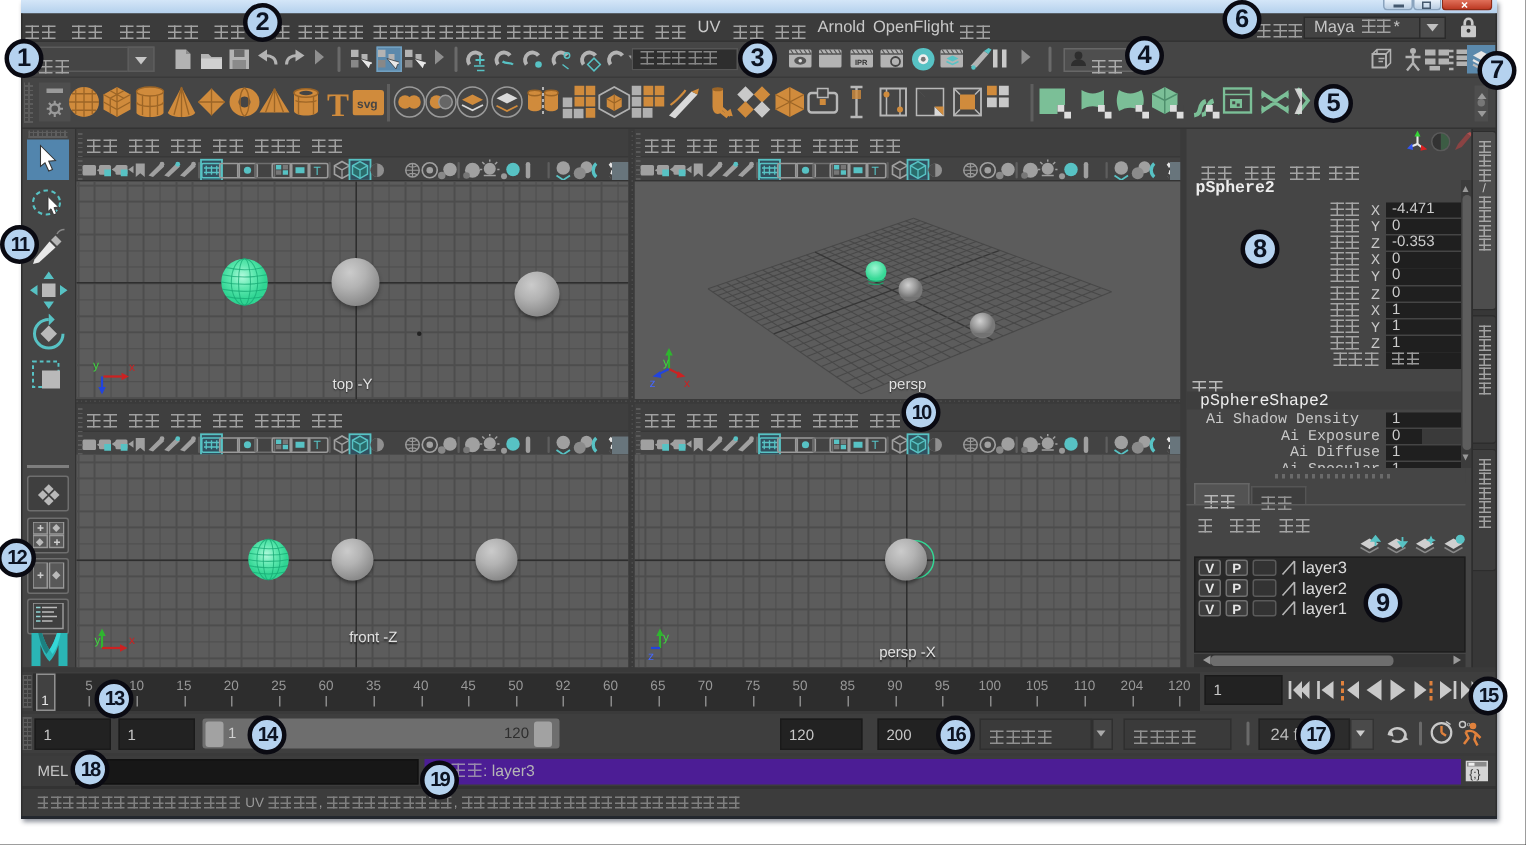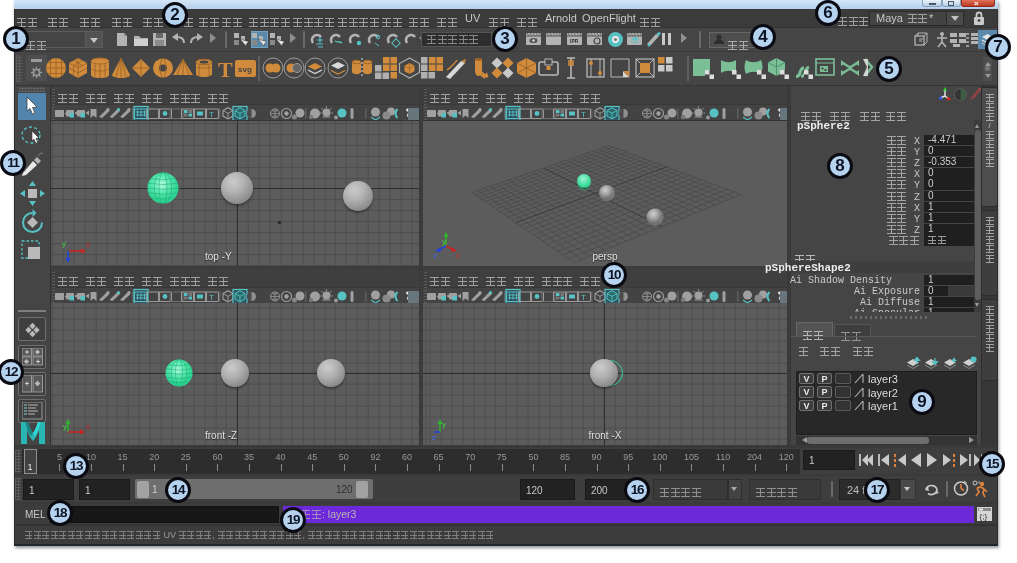--- a/index.html
+++ b/index.html
@@ -897,24 +897,24 @@
     <circle cx="14" cy="14" r="7" fill="url(#pgr)"></circle>
     <path d="M8 19c2 2 10 2 12 0M9 21.5c2 1.5 8 1.5 10 0" stroke="#23a06c" stroke-width=".8" fill="none"></path>
     <circle cx="37" cy="26" r="8" fill="url(#pg)"></circle>
     <path d="M31 31a8 8 0 0 0 12 0" fill="#6c6c6c" opacity=".5"></path>
     <circle cx="85" cy="50" r="8.5" fill="url(#pg)"></circle>
     <path d="M79 55a8 8 0 0 0 12 0" fill="#6c6c6c" opacity=".5"></path>
   </svg>
 <div class="a" style="left:419px;top:85.5px;width:4px;height:359.5px;background:#3a3a3a;background-image:repeating-linear-gradient(0deg,#4a4a4a 0 1px,transparent 1px 3px);background-size:1px 100%;background-position:1.5px 0;background-repeat:no-repeat"></div>
 <div class="a" style="left:51px;top:265.5px;width:736px;height:3px;background:#3a3a3a;background-image:repeating-linear-gradient(90deg,#4a4a4a 0 1px,transparent 1px 3px);background-size:100% 1px;background-position:0 1px;background-repeat:no-repeat"></div>
 <div class="a" style="left:787px;top:85.5px;width:4px;height:359.5px;background:#3a3a3a"></div>
-<div class="vlbl" style="left:205px;top:251px;width:60px;text-align:left">top -Y</div>
+<div class="vlbl" style="left:205px;top:251px;width:60px;text-align:center">top -Y</div>
 <div class="vlbl" style="left:575px;top:251px;width:60px;text-align:center">persp</div>
-<div class="vlbl" style="left:205px;top:430px;width:60px;text-align:left">front -Z</div>
-<div class="vlbl" style="left:575px;top:430px;width:60px;text-align:center">front -X</div>
+<div class="vlbl" style="left:205px;top:420px;width:60px;text-align:right">front -Z</div>
+<div class="vlbl" style="left:575px;top:430px;width:60px;text-align:center">persp -X</div>
 <svg class="a" style="left:62px;top:238px" width="30" height="26" viewBox="0 0 30 26">
     <text x="0" y="8" font-size="8" fill="#3fd43f">y</text>
     <path d="M7 13h12" stroke="#cc2222" stroke-width="1.5"></path>
     <path d="M19 10.5l5 2.5-5 2.5z" fill="#cc2222"></path>
     <text x="24" y="9" font-size="8" fill="#cc2222">x</text>
     <path d="M6 13v8" stroke="#2244dd" stroke-width="1.5"></path>
     <path d="M3.5 20l2.5 5 2.5-5z" fill="#2244dd"></path>
   </svg>
 <svg class="a" style="left:432px;top:232px" width="30" height="28" viewBox="0 0 30 28">
     <path d="M14 14V4" stroke="#2fb52f" stroke-width="1.5"></path>
@@ -980,22 +980,22 @@
 <div class="a" style="left:830px;top:201.7px;width:90px;height:11px;color:#c9c9c9;text-align:right;font-size:10px;line-height:11px"><i class="cj"></i><i class="cj"></i><span style="font-family:'Liberation Mono',monospace;font-size:10px"> X</span></div>
 <div class="a" style="left:924px;top:201.7px;width:52px;height:10.5px;background:#1f1f1f;color:#cccccc;font-size:10px;line-height:10.5px;padding-left:4px">1</div>
 <div class="a" style="left:830px;top:212.9px;width:90px;height:11px;color:#c9c9c9;text-align:right;font-size:10px;line-height:11px"><i class="cj"></i><i class="cj"></i><span style="font-family:'Liberation Mono',monospace;font-size:10px"> Y</span></div>
 <div class="a" style="left:924px;top:212.9px;width:52px;height:10.5px;background:#1f1f1f;color:#cccccc;font-size:10px;line-height:10.5px;padding-left:4px">1</div>
 <div class="a" style="left:830px;top:224.1px;width:90px;height:11px;color:#c9c9c9;text-align:right;font-size:10px;line-height:11px"><i class="cj"></i><i class="cj"></i><span style="font-family:'Liberation Mono',monospace;font-size:10px"> Z</span></div>
 <div class="a" style="left:924px;top:224.1px;width:52px;height:10.5px;background:#1f1f1f;color:#cccccc;font-size:10px;line-height:10.5px;padding-left:4px">1</div>
 <div class="a" style="left:830px;top:235.3px;width:90px;height:11px;color:#c9c9c9;text-align:right;font-size:10px;line-height:11px"><i class="cj"></i><i class="cj"></i><i class="cj"></i></div>
 <div class="a" style="left:924px;top:235.3px;width:52px;height:10.5px;background:#1f1f1f;color:#c9c9c9;font-size:10px;line-height:10px;padding-left:4px"><i class="cj s8"></i><i class="cj s8"></i></div>
 <div class="a" style="left:795px;top:249px;color:#e8e8e8;font-weight:bold"><i class="cj"></i><i class="cj"></i></div>
 <div class="a" style="left:791px;top:260.5px;width:186px;height:12px;background:#3e3e3e"></div>
-<div class="a" style="left:765px;top:261.5px;color:#ececec;font-family:'Liberation Mono',monospace;font-size:11px;font-weight:bold">pSphereShape2</div>
-<div class="a" style="left:790px;top:274.5px;width:130px;height:11px;color:#c9c9c9;text-align:left;font-family:'Liberation Mono',monospace;font-size:10px;line-height:11px">Ai Shadow Density</div>
+<div class="a" style="left:800px;top:261.5px;color:#ececec;font-family:'Liberation Mono',monospace;font-size:11px;font-weight:normal">pSphereShape2</div>
+<div class="a" style="left:790px;top:274.5px;width:130px;height:11px;color:#c9c9c9;text-align:center;font-family:'Liberation Mono',monospace;font-size:10px;line-height:11px">Ai Shadow Density</div>
 <div class="a" style="left:924px;top:274.5px;width:52px;height:10.5px;background:#1f1f1f;color:#cccccc;font-size:10px;line-height:10.5px;padding-left:4px">1</div>
 <div class="a" style="left:790px;top:285.7px;width:130px;height:11px;color:#c9c9c9;text-align:right;font-family:'Liberation Mono',monospace;font-size:10px;line-height:11px">Ai Exposure</div>
 <div class="a" style="left:924px;top:285.7px;width:52px;height:10.5px;background:#1f1f1f;color:#cccccc;font-size:10px;line-height:10.5px;padding-left:4px">0<span class="a" style="left:24px;top:0;width:27px;height:10.5px;background:#3a3a3a"></span></div>
 <div class="a" style="left:790px;top:296.9px;width:130px;height:11px;color:#c9c9c9;text-align:right;font-family:'Liberation Mono',monospace;font-size:10px;line-height:11px">Ai Diffuse</div>
 <div class="a" style="left:924px;top:296.9px;width:52px;height:10.5px;background:#1f1f1f;color:#cccccc;font-size:10px;line-height:10.5px;padding-left:4px">1</div>
 <div class="a" style="left:790px;top:308.1px;width:130px;height:11px;color:#c9c9c9;text-align:right;font-family:'Liberation Mono',monospace;font-size:10px;line-height:11px">Ai Specular</div>
 <div class="a" style="left:924px;top:308.1px;width:52px;height:10.5px;background:#1f1f1f;color:#cccccc;font-size:10px;line-height:10.5px;padding-left:4px">1</div>
 <div class="a" style="left:791px;top:312px;width:186px;height:10px;background:#454545"></div>
 <div class="a" style="left:974px;top:120px;width:7px;height:192px;background:#3c3c3c"></div>
 <div class="a" style="left:975px;top:122px;width:0;height:0;border:2.8px solid transparent;border-bottom:4.5px solid #999"></div>
@@ -1199,21 +1199,21 @@
 <svg class="a" style="left:971px;top:479px" width="18" height="19" viewBox="0 0 18 19">
     <circle cx="4" cy="4" r="2" fill="none" stroke="#c9c9c9"></circle>
     <text x="7" y="7" font-size="6" fill="#c9c9c9">º</text>
     <circle cx="11" cy="5" r="2.2" fill="#e0813c"></circle>
     <path d="M6 9c2-1 5-1 7 1l3 3M6 9l2 4-3 4M13 10l-1 4 2 4" stroke="#e0813c" stroke-width="1.7" fill="none"></path>
   </svg>
 <div class="a" style="left:14px;top:502px;width:984px;height:2px;background:#3a3a3a"></div>
 <div class="a" style="left:14px;top:504px;width:984px;height:20px;background:#3c3c3c"></div>
 <div class="a" style="left:25px;top:509px;color:#c9c9c9;font-size:10px">MEL</div>
 <div class="a" style="left:50px;top:505.5px;width:229px;height:17px;background:#171717;border:1px solid #111"></div>
-<div class="a" style="left:283px;top:505.5px;width:691px;height:17px;background:#6d28d9;color:#b5b5b5;font-size:10.5px;line-height:17px"><span style="margin-left:18px"><i class="cj"></i><i class="cj"></i>: layer3</span></div>
+<div class="a" style="left:283px;top:505.5px;width:691px;height:17px;background:#4c1d95;color:#b5b5b5;font-size:10.5px;line-height:17px"><span style="margin-left:18px"><i class="cj"></i><i class="cj"></i>: layer3</span></div>
 <svg class="a" style="left:977px;top:507px" width="15" height="14" viewBox="0 0 15 14">
     <rect x="0" y="0" width="15" height="14" fill="#d5d5d5"></rect>
     <rect x="1" y="1" width="13" height="3" fill="#8a8a8a"></rect>
     <rect x="2" y="1.5" width="4" height="2" fill="#eee"></rect>
     <text x="2.5" y="11.5" font-size="8" fill="#333">{;}</text>
   </svg>
 <div class="a" style="left:14px;top:524px;width:984px;height:1.5px;background:#333"></div>
 <div class="a" style="left:14px;top:525.5px;width:984px;height:20.5px;background:#3c3c3c"></div>
 <div class="a" style="left:25px;top:530px;width:950px;color:#9a9a9a;font-size:9px;white-space:nowrap;overflow:hidden"><i class="cj s7"></i><i class="cj s7"></i><i class="cj s7"></i><i class="cj s7"></i><i class="cj s7"></i><i class="cj s7"></i><i class="cj s7"></i><i class="cj s7"></i><i class="cj s7"></i><i class="cj s7"></i><i class="cj s7"></i><i class="cj s7"></i><i class="cj s7"></i><i class="cj s7"></i><i class="cj s7"></i><i class="cj s7"></i><span style="font-size:9px"> UV </span><i class="cj s7"></i><i class="cj s7"></i><i class="cj s7"></i><i class="cj s7"></i><span style="font-size:9px">, </span><i class="cj s7"></i><i class="cj s7"></i><i class="cj s7"></i><i class="cj s7"></i><i class="cj s7"></i><i class="cj s7"></i><i class="cj s7"></i><i class="cj s7"></i><i class="cj s7"></i><i class="cj s7"></i><span style="font-size:9px">, </span><i class="cj s7"></i><i class="cj s7"></i><i class="cj s7"></i><i class="cj s7"></i><i class="cj s7"></i><i class="cj s7"></i><i class="cj s7"></i><i class="cj s7"></i><i class="cj s7"></i><i class="cj s7"></i><i class="cj s7"></i><i class="cj s7"></i><i class="cj s7"></i><i class="cj s7"></i><i class="cj s7"></i><i class="cj s7"></i><i class="cj s7"></i><i class="cj s7"></i><i class="cj s7"></i><i class="cj s7"></i><i class="cj s7"></i><i class="cj s7"></i></div>
 <div class="ann" style="left:3px;top:26px">1</div>

